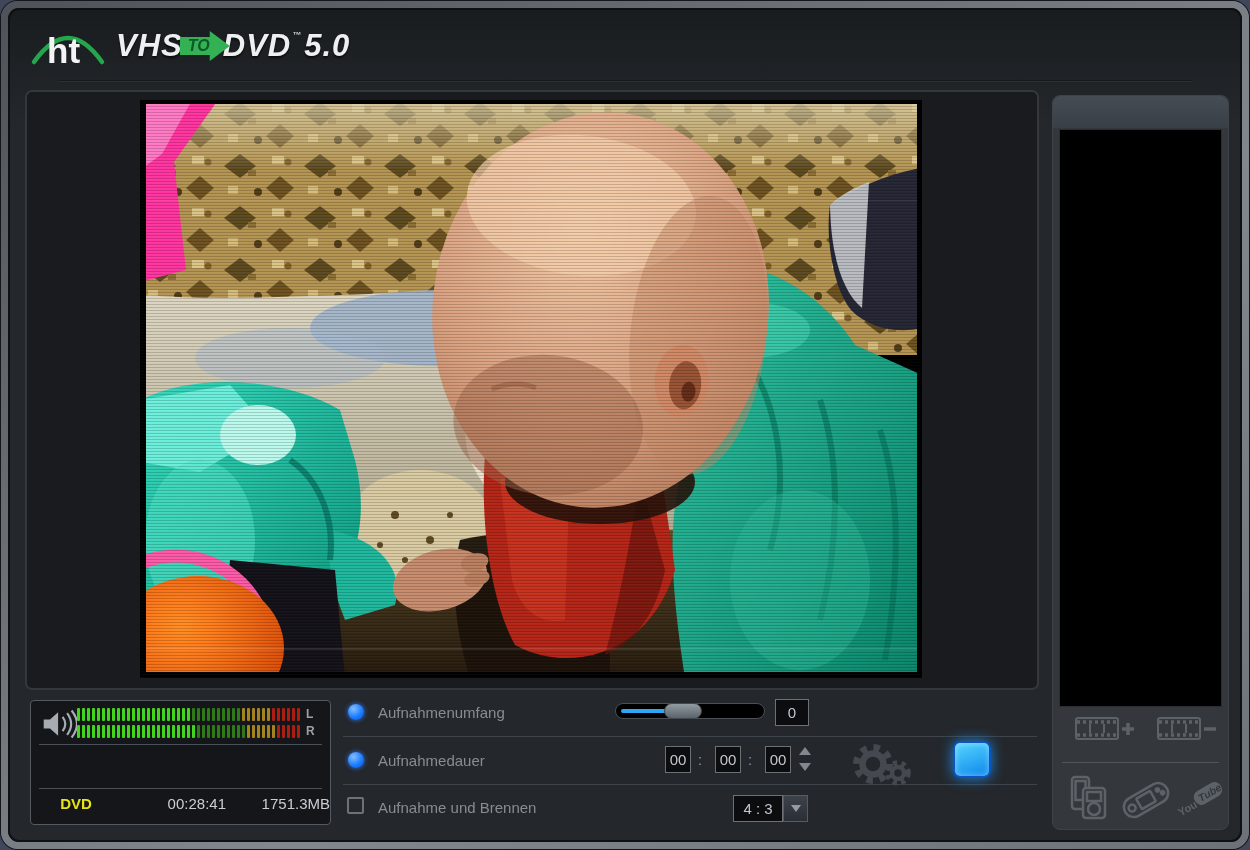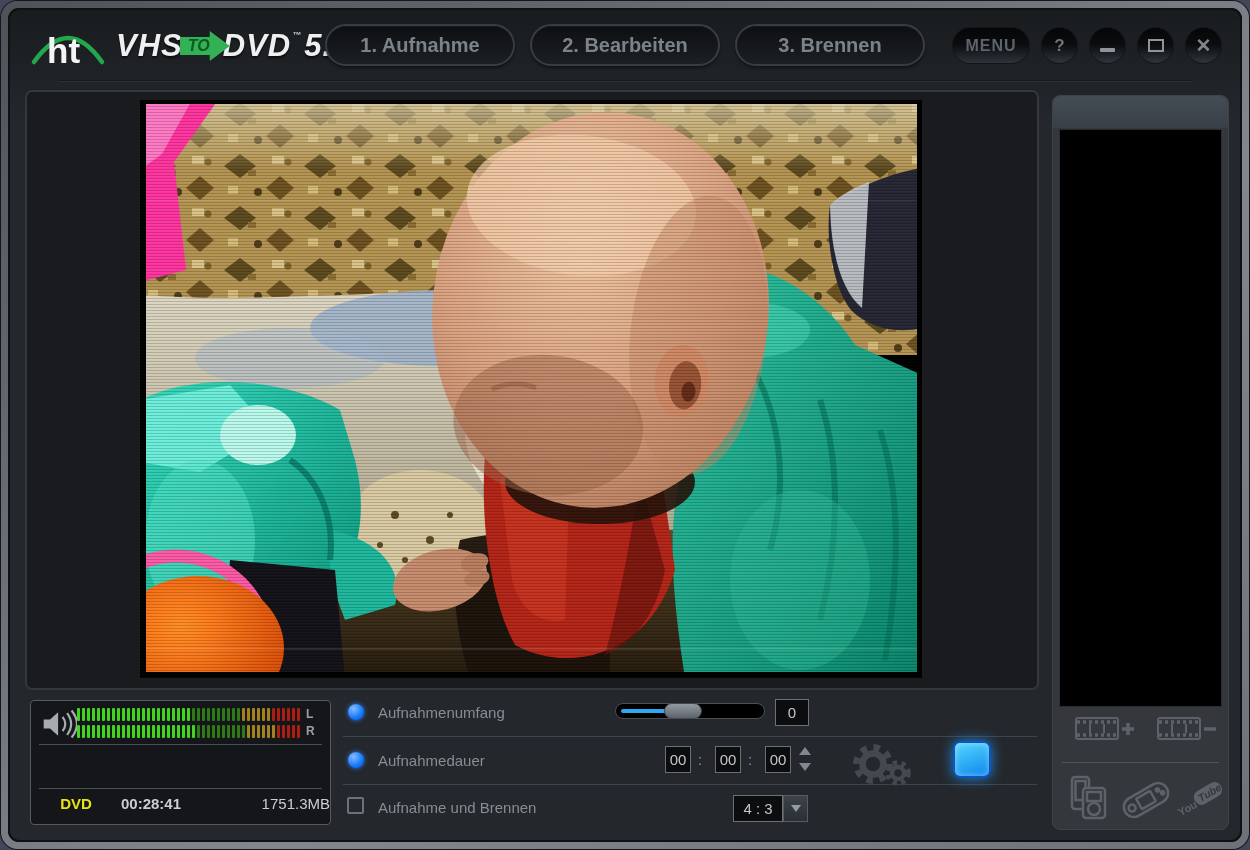--- a/index.html
+++ b/index.html
@@ -36,21 +36,21 @@
   .meter-row{display:flex;align-items:center;height:14px;margin-bottom:3px;}
   .segs{display:flex;gap:2px;}
   .segs i{display:block;width:3px;height:13px;border-radius:1px;}
   .chl{color:#9aa0a6;font-size:12px;font-weight:bold;margin-left:6px;}
   .ap-sep{position:absolute;left:8px;right:8px;height:1px;background:#4a5057;}
   .s1{top:43px;} .s2{top:87px;}
   .maxlab{position:absolute;left:0;right:0;top:48px;text-align:center;color:#b8bec4;font-size:15px;}
   .maxval{position:absolute;left:0;right:0;top:66px;text-align:center;color:#b8bec4;font-size:16px;}
   .ap-bottom{position:absolute;left:0;right:0;top:94px;display:flex;align-items:center;color:#c9ced4;font-size:15px;}
   .ap-bottom .disc{width:90px;text-align:center;font-weight:bold;}
-  .ap-bottom .ela{width:105px;text-align:left;font-weight:bold;}
+  .ap-bottom .ela{width:105px;text-align:right;}
   .ap-bottom .siz{flex:1;text-align:right;}
 
   
   .row-sep{position:absolute;left:343px;width:694px;height:1px;background:#3e444b;}
   .rs1{top:736px;} .rs2{top:784px;}
   .bdot{position:absolute;width:16px;height:16px;border-radius:50%;background:radial-gradient(circle at 35% 30%,#85bdff,#1b7dff 55%,#0a4fd6);box-shadow:0 0 5px rgba(45,130,255,.9);}
   .rlabel{position:absolute;color:#878d93;font-size:15px;}
   .slider{position:absolute;left:615px;top:703px;width:150px;height:16px;border-radius:8px;background:#000;border:1px solid #4a5056;box-sizing:border-box;cursor:pointer;}
   .sl-fill{position:absolute;left:5px;top:5px;height:4px;background:#2ba7f5;border-radius:2px;}
   .sl-thumb{position:absolute;top:-1px;width:38px;height:16px;border-radius:8px;background:linear-gradient(180deg,#939ba2,#5c636a);border:1px solid #42484e;box-sizing:border-box;transform:translateX(-50%);cursor:grab;}
@@ -90,47 +90,21 @@
       </svg>
       <div class="logo-text">
         <span>VHS</span>
           <span class="lg-to">TO</span>
           <span>DVD</span>
           <span class="lg-tm">™</span>
           <span>5.0</span>
       </div>
     </div>
 
-    <div class="tabs">
-      <div class="tab">
-          <span>1. Aufnahme</span>
-        </div>
-      <div class="tab">
-          <span>2. Bearbeiten</span>
-        </div>
-      <div class="tab">
-          <span>3. Brennen</span>
-        </div>
-    </div>
-
-    <div class="winctl">
-      <div class="menu-btn">MENU</div>
-      <div class="cbtn">
-          <span>?</span>
-        </div>
-      <div class="cbtn">
-          <span class="min-glyph"></span>
-        </div>
-      <div class="cbtn">
-          <span class="max-glyph"></span>
-        </div>
-      <div class="cbtn">
-          <span class="x-glyph">✕</span>
-        </div>
-    </div>
+
     <div class="tb-sep"></div>
 
     <div class="preview">
       <div class="video">
         <svg width="782" height="578" viewBox="0 0 782 578">
           <defs>
             <pattern id="cpt" width="80" height="52" patternUnits="userSpaceOnUse">
               <rect width="80" height="52" fill="#b19459"></rect>
               <path d="M20,2 36,14 20,26 4,14Z" fill="#5c4a24"></path>
               <path d="M60,24 74,36 60,48 46,36Z" fill="#6b5226"></path>

